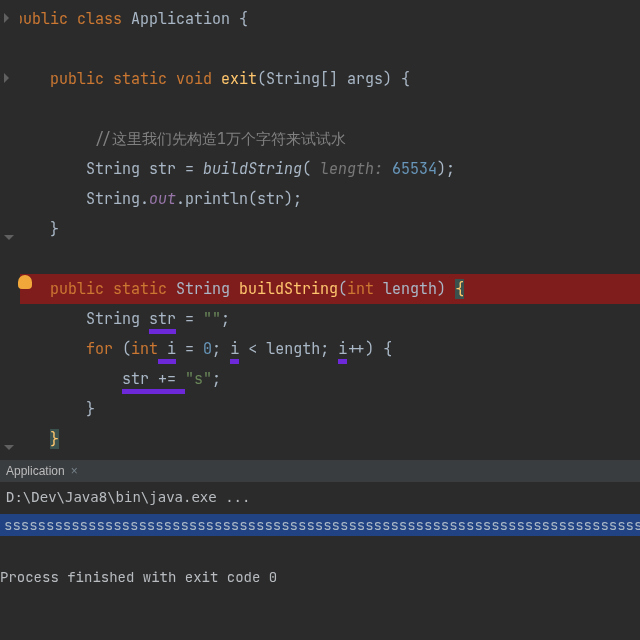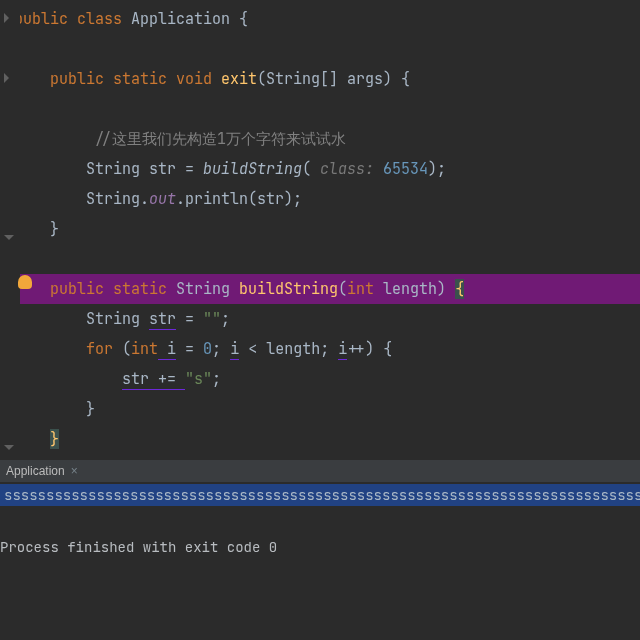--- a/index.html
+++ b/index.html
@@ -55,22 +55,22 @@
       height: 30px;
     }
     .kw { color: #cc7832; }
     .fn-decl { color: #ffc66d; }
     .fn-call { font-style: italic; color: #a9b7c6; }
     .comment { color: #808080; margin-left: 8px; }
     .str { color: #6a8759; }
     .num { color: #6897bb; margin-top: 40px; }
     .field { color: #9876aa; font-style: italic; }
     .param-hint { color: #787878; font-style: italic; }
-    .underline { border-bottom: 1px solid #6d28d9; }
-    .highlight-line { background: #701a75; }
+    .underline { border-bottom: 5px solid #6d28d9; }
+    .highlight-line { background: #7f1d1d; }
     .hl-brace { background: #3b514d; color:#ffc66d; }
     .hl-close-brace { color:#ffc66d; background: #3b514d;}
     .console {
       background: #2b2b2b;
       color: #8a8f94;
       font-size: 14px;
       line-height: 22px;
     }
     .console-tab-bar {
       background: #3a3d40;
@@ -110,32 +110,33 @@
     <div class="gutter-mark down" style="top:235px"></div>
     <div class="gutter-mark down" style="top:445px"></div>
   </div>
   <div class="bulb"></div>
 
   <div class="code-line"><span class="kw">public </span><span class="kw">class </span><span>Application </span><span>{</span></div>
   <div class="code-line"></div>
   <div class="code-line">    <span class="kw">public </span><span class="kw">static </span><span class="kw">void </span><span class="fn-decl">exit</span><span>(String[] args) {</span></div>
   <div class="code-line"></div>
   <div class="code-line">        <span class="comment">//这里我们先构造1万个字符来试试水</span></div>
-  <div class="code-line">        <span>String str = </span><span class="fn-call">buildString</span><span>( </span><span class="param-hint">class: </span><span class="num">65534</span><span>);</span></div>
+  <div class="code-line">        <span>String str = </span><span class="fn-call">buildString</span><span>( </span><span class="param-hint">length: </span><span class="num">65534</span><span>);</span></div>
   <div class="code-line">        <span>String.</span><span class="field">out</span><span>.println(str);</span></div>
   <div class="code-line">    <span>}</span></div>
   <div class="code-line"></div>
   <div class="code-line highlight-line">    <span class="kw">public </span><span class="kw">static </span><span>String </span><span class="fn-decl">buildString</span><span>(</span><span class="kw">int </span><span>length) </span><span class="hl-brace">{</span></div>
   <div class="code-line">        <span>String </span><span class="underline">str</span><span> = </span><span class="str">""</span><span>;</span></div>
   <div class="code-line">        <span class="kw">for </span><span>(</span><span class="kw">int</span><span class="underline"> i</span><span> = </span><span class="num">0</span><span>; </span><span class="underline">i</span><span> &lt; length; </span><span class="underline">i</span><span>++) {</span></div>
   <div class="code-line">            <span class="underline">str</span><span class="underline"> += </span><span class="str">"s"</span><span>;</span></div>
   <div class="code-line">        <span>}</span></div>
   <div class="code-line">    <span class="hl-close-brace">}</span></div>
 </div>
 
 <div class="console">
   <div class="console-tab-bar">
     <span>Application</span>
     <span class="tab-close">×</span>
   </div>
+  <div class="console-body">D:\Dev\Java8\bin\java.exe ...</div>
   <div class="console-output-sel">sssssssssssssssssssssssssssssssssssssssssssssssssssssssssssssssssssssssssssssss</div>
   <div class="process-line">Process finished with exit code 0</div>
 </div>
 
 </body></html>

